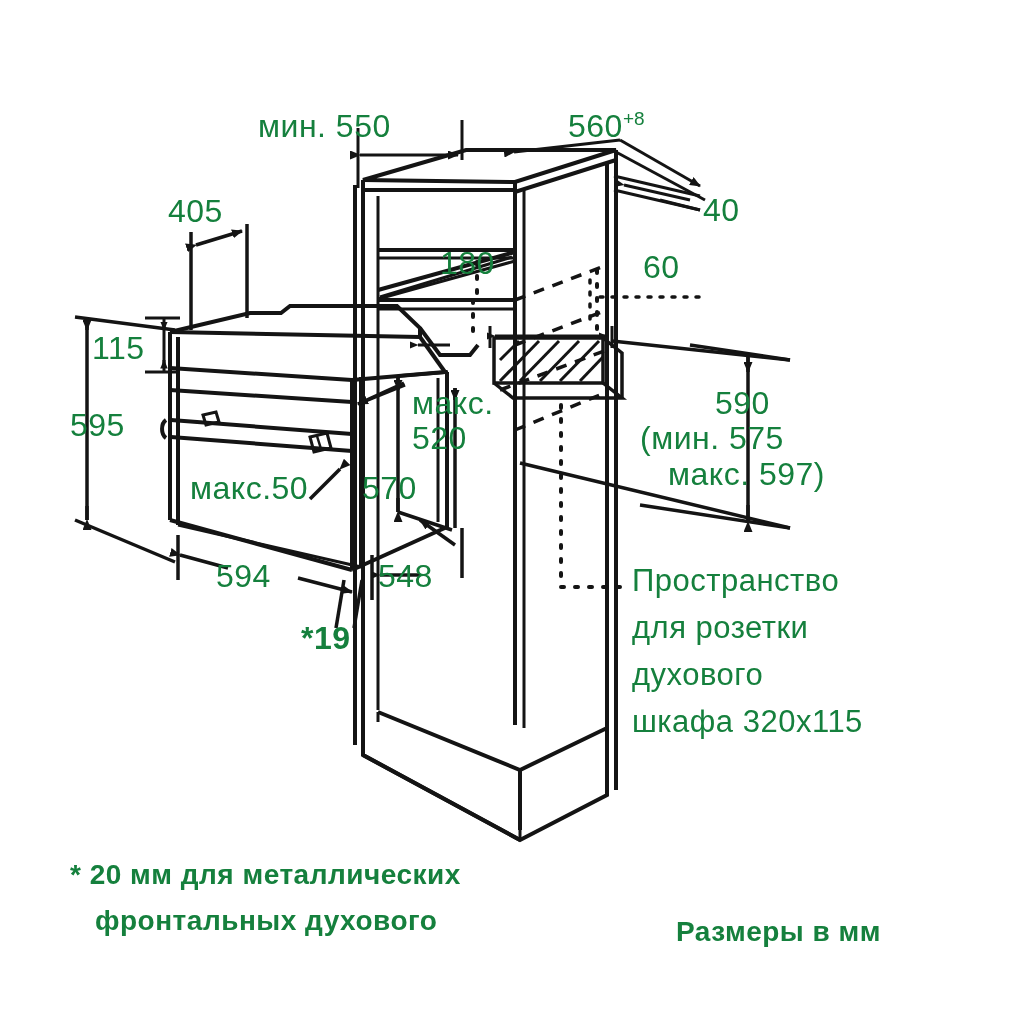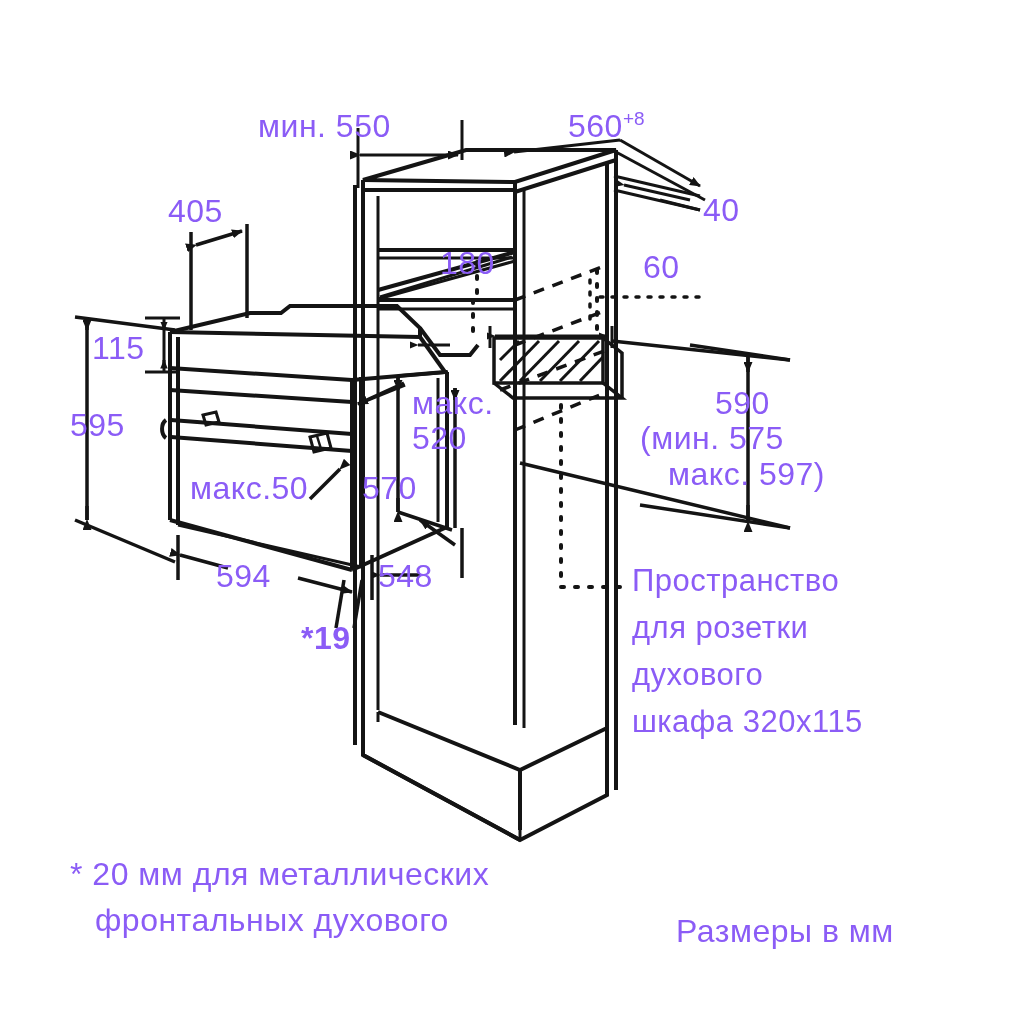--- a/index.html
+++ b/index.html
@@ -18,28 +18,28 @@
   }
   #drawing {
     position: absolute;
     left: 0; top: 0;
     width: 1024px;
     height: 1024px;
   }
   .lbl {
     position: absolute;
     white-space: nowrap;
-    color: #8b5cf6;
+    color: #15803d;
     font-family: "Liberation Sans", sans-serif;
     font-weight: 400;
     letter-spacing: 0.5px;
   }
   .dim-lg { font-size: 32px; }
   .note { font-size: 31px; line-height: 37px; }
-  .note-b { font-size: 32px; line-height: 41px; font-weight: 400; }
+  .note-b { font-size: 28px; line-height: 41px; font-weight: 700; }
   .sup {
     font-size: 19px;
     vertical-align: super;
     letter-spacing: 0;
   }
 </style>
 </head>
 <body>
 
 <div id="root">

